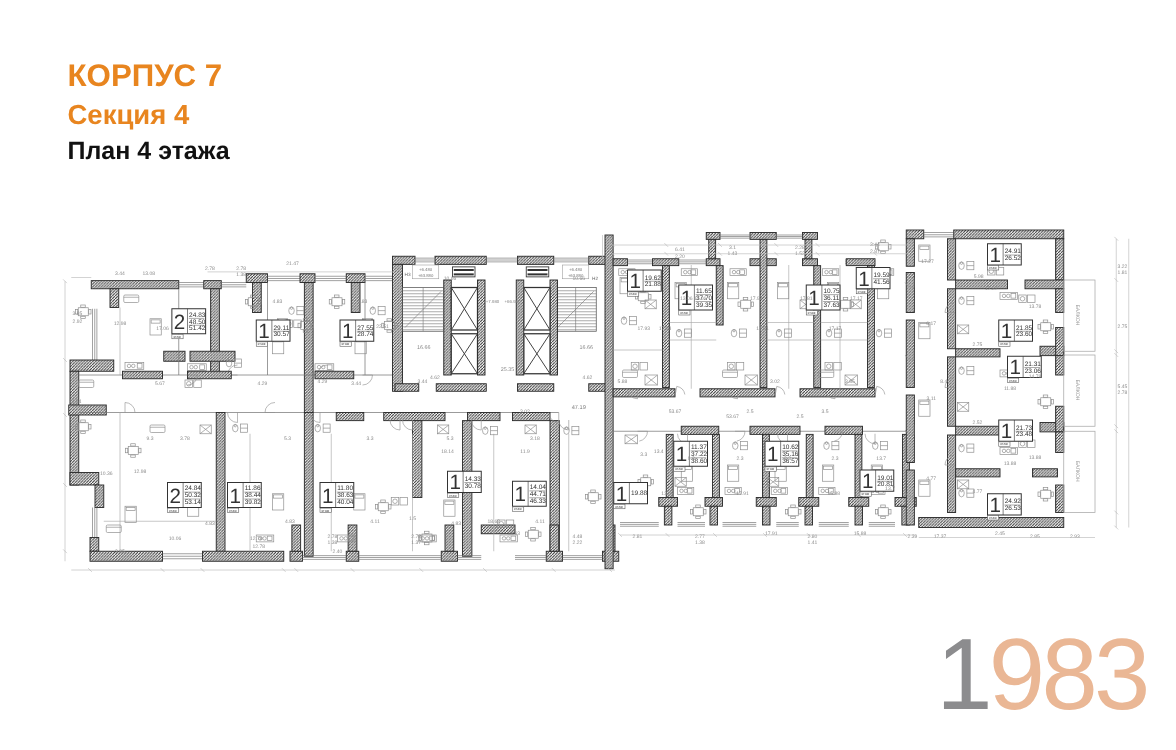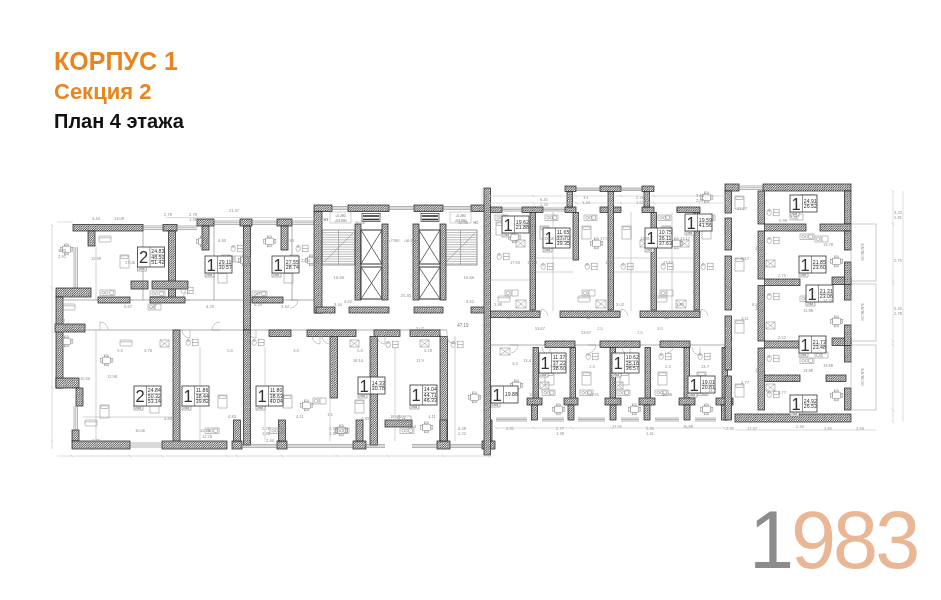--- a/index.html
+++ b/index.html
@@ -15,22 +15,22 @@
 .tl line{stroke:#777;stroke-width:0.55;fill:none;}
 .p{stroke:#7a7a7a;stroke-width:0.6;}
 .p2{stroke:#a5a5a5;stroke-width:0.5;}
 .d{fill:none;stroke:#909090;stroke-width:0.5;}
 .fxg rect,.fxg circle,.fxg ellipse,.fxg line{fill:none;stroke:#8e8e8e;stroke-width:0.55;}
 .st line{stroke:#787878;stroke-width:0.5;}
 .el line{stroke:#444;stroke-width:0.8;}
 </style></head><body>
 
 <div class="hdr">
-    <div class="h1">КОРПУС 1</div>
-    <div class="h2">Секция 2</div>
+    <div class="h1">КОРПУС 7</div>
+    <div class="h2">Секция 4</div>
     <div class="h3">План 4 этажа</div>
   </div>
 
 <div class="logo">
     <div class="l19"><span class="lg">1</span><span class="ls">983</span></div>
   </div>
 
 <svg width="941" height="600" viewBox="0 0 941 600" style="position:absolute;left:0;top:0;transform:translateZ(0)">
 <defs>
       <pattern id="h8" width="2.3" height="2.3" patternUnits="userSpaceOnUse">

